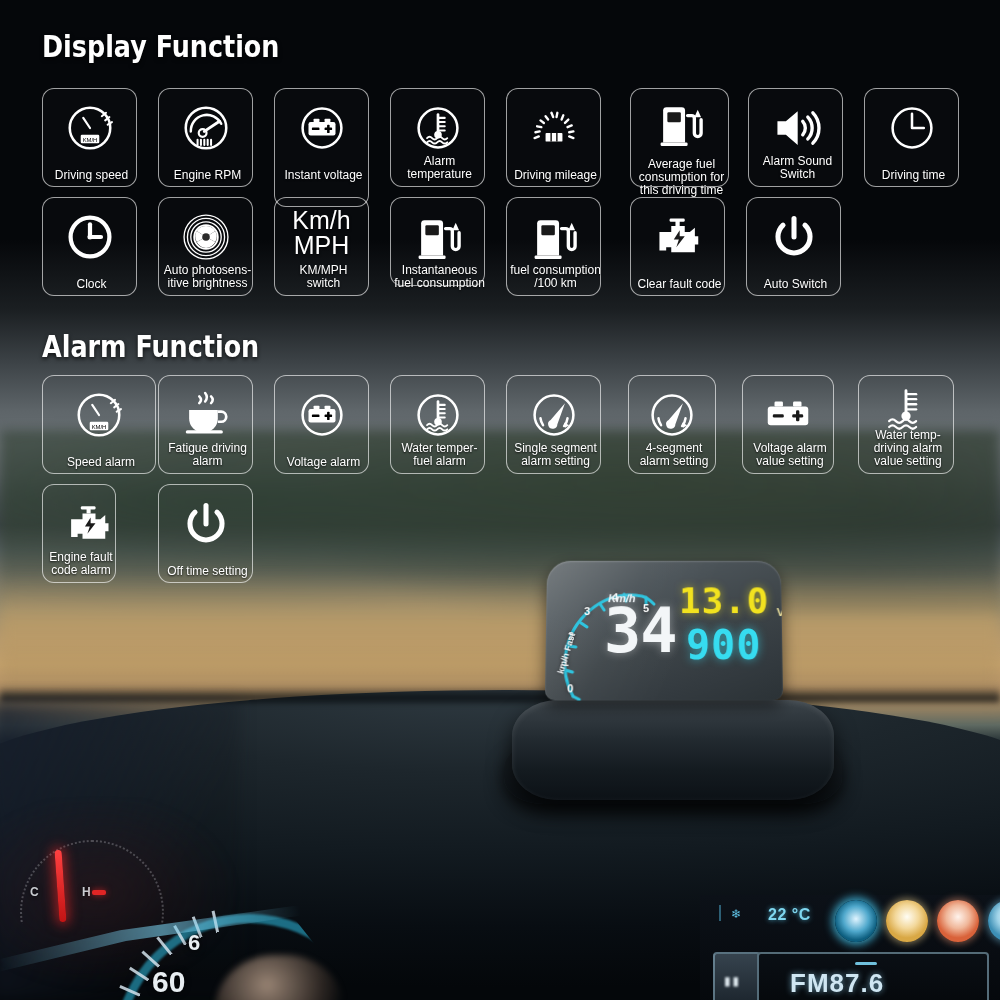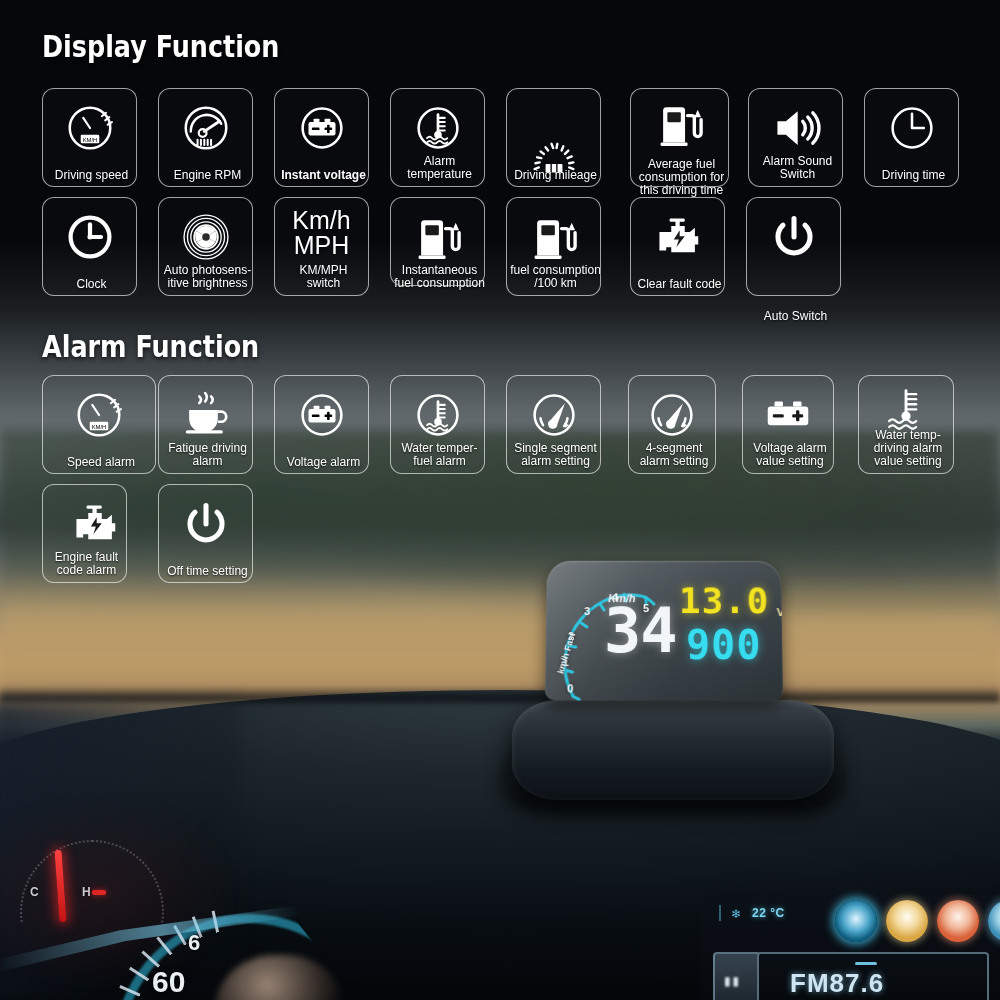--- a/index.html
+++ b/index.html
@@ -119,21 +119,21 @@
   }
 
   
   .info-screen{
     position:absolute;left:700px;top:895px;width:300px;height:110px;
     background:linear-gradient(180deg,#0c1118,#05080c);
     filter:blur(.4px);
   }
   .info-topbar{position:absolute;left:706px;top:903px;width:290px;height:30px;}
   .info-temp{
-    position:absolute;left:752px;top:906px;color:#7fd7ef;font-size:12px;font-weight:bold;
+    position:absolute;left:768px;top:906px;color:#7fd7ef;font-size:16px;font-weight:bold;
     letter-spacing:.5px;text-shadow:0 0 5px rgba(90,200,235,.8);filter:blur(.4px);
   }
   .info-snow{position:absolute;left:731px;top:907px;width:13px;height:13px;color:#5fc3e6;font-size:12px;filter:blur(.5px);}
   .info-bar-l{position:absolute;left:719px;top:905px;width:2px;height:16px;background:#2d5f75;}
   .ic-circle{
     position:absolute;top:900px;width:42px;height:42px;border-radius:50%;
     filter:blur(.6px);
   }
   .ic1{left:835px;background:radial-gradient(50% 50% at 50% 45%,#dff4ff,#4fa8cc 60%,#0e5f80 100%);box-shadow:0 0 9px 3px rgba(70,200,240,.75);}
   .ic2{left:886px;background:radial-gradient(50% 50% at 50% 40%,#fffdf4,#f3d89b 55%,#d9a845 100%);box-shadow:0 0 7px 2px rgba(255,225,150,.45);}
@@ -378,21 +378,21 @@
               <path d="M30 46 v6"></path>
               <path d="M34 46 v6"></path>
               <path d="M38 46 v6"></path>
     </g>
   </svg>
         </div>
         <div class="cap" style="top: 79.5px;">
           <span style="display:block">Engine RPM</span>
         </div>
       </div>
-      <div class="tile" style="left: 274px; top: 88px; width: 95px; height: 99px; font-weight: bold;">
+      <div class="tile" style="left: 274px; top: 88px; width: 95px; height: 119px;">
         <div class="ico" style="padding-top: 4px;">
           <svg width="54" height="54" viewBox="0 0 64 64">
     <circle cx="32" cy="32" r="23" fill="none" stroke="#ffffff" stroke-width="3"></circle>
     <rect x="16" y="25" width="32" height="16" rx="2.5" fill="#ffffff"></rect>
     <rect x="22" y="21" width="7" height="4" rx="1" fill="#ffffff"></rect>
     <rect x="35" y="21" width="7" height="4" rx="1" fill="#ffffff"></rect>
     <rect x="20" y="31.5" width="9" height="3" rx="1" fill="#000"></rect>
     <rect x="35" y="31.5" width="9" height="3" rx="1" fill="#000"></rect>
     <rect x="38" y="28" width="3" height="10" rx="1" fill="#000"></rect>
   </svg>
@@ -417,21 +417,21 @@
       <path d="M19 44 q3 -3 6 0 t6 0 t6 0 t6 0"></path>
       <path d="M19 49 q3 -3 6 0 t6 0 t6 0 t6 0"></path>
     </g>
   </svg>
         </div>
         <div class="cap two" style="top: 66px;">
           <span style="display:block">Alarm</span>
           <span style="display:block">temperature</span>
         </div>
       </div>
-      <div class="tile" style="left: 506px; top: 88px; width: 95px; height: 99px; justify-content: flex-end;">
+      <div class="tile" style="left: 506px; top: 88px; width: 95px; height: 99px;">
         <div class="ico" style="padding-top: 4px;">
           <svg width="54" height="54" viewBox="0 0 64 64">
     <g stroke="#ffffff" stroke-width="2.8" stroke-linecap="round">
       <path d="M9 44 l5 -2"></path>
               <path d="M10 37 l5 -1"></path>
               <path d="M12 30 l5 1"></path>
       <path d="M16 23 l4 3"></path>
               <path d="M22 18 l3 4"></path>
               <path d="M29 14 l2 5"></path>
       <path d="M36 14 l-1 5"></path>
@@ -586,21 +586,21 @@
           <span style="display:block">Clear fault code</span>
         </div>
       </div>
       <div class="tile" style="left: 746px; top: 197px; width: 95px; height: 99px;">
         <div class="ico" style="padding-top: 4px;">
           <svg width="54" height="54" viewBox="0 0 64 64">
     <path d="M32 10 v22" fill="none" stroke="#ffffff" stroke-width="6" stroke-linecap="round"></path>
     <path d="M19 18 a19 19 0 1 0 26 0" fill="none" stroke="#ffffff" stroke-width="6" stroke-linecap="round"></path>
   </svg>
         </div>
-        <div class="cap" style="top: 79.5px; margin-top: 32px;">
+        <div class="cap" style="top: 79.5px;">
           <span style="display:block">Auto Switch</span>
         </div>
       </div>
       <div class="tile" style="left: 42px; top: 375px; width: 114px; height: 99px;">
         <div class="ico" style="padding-top: 4px;">
           <svg width="54" height="54" viewBox="0 0 64 64">
     <circle cx="32" cy="32" r="24" fill="none" stroke="#ffffff" stroke-width="3"></circle>
     <path d="M32 32 L24 20" stroke="#ffffff" stroke-width="2.6" stroke-linecap="round"></path>
     <g stroke="#ffffff" stroke-width="2.4" stroke-linecap="round">
       <path d="M46 18 l5 -4"></path>
@@ -734,21 +734,21 @@
       <path d="M12 51 q4 -4 8 0 t8 0 t8 0 t8 0"></path>
     </g>
   </svg>
         </div>
         <div class="cap two" style="top: 52.5px;">
           <span style="display:block">Water temp-</span>
           <span style="display:block">driving alarm</span>
           <span style="display:block">value setting</span>
         </div>
       </div>
-      <div class="tile" style="left: 42px; top: 484px; width: 85px; height: 99px; padding-left: 20px;">
+      <div class="tile" style="left: 42px; top: 484px; width: 74px; height: 99px; padding-left: 20px;">
         <div class="ico" style="padding-top: 4px;">
           <svg width="54" height="54" viewBox="0 0 64 64">
     <rect x="22" y="10" width="18" height="4" rx="1.5" fill="#ffffff"></rect>
     <rect x="29" y="13" width="5" height="6" fill="#ffffff"></rect>
     <path d="M18 26 h6 v-7 h16 v7 h6 l6 -5 v10 h4 v10 h-4 v9 H24 v-6 h-6 v4 h-8 V26 h8 v4 h0 z" fill="#ffffff"></path>
     <path d="M34 24 l-7 11 h6 l-3 9 10 -13 h-6 z" fill="#1a1a1a"></path>
   </svg>
         </div>
         <div class="cap two" style="top: 66px;">
           <span style="display:block">Engine fault</span>

